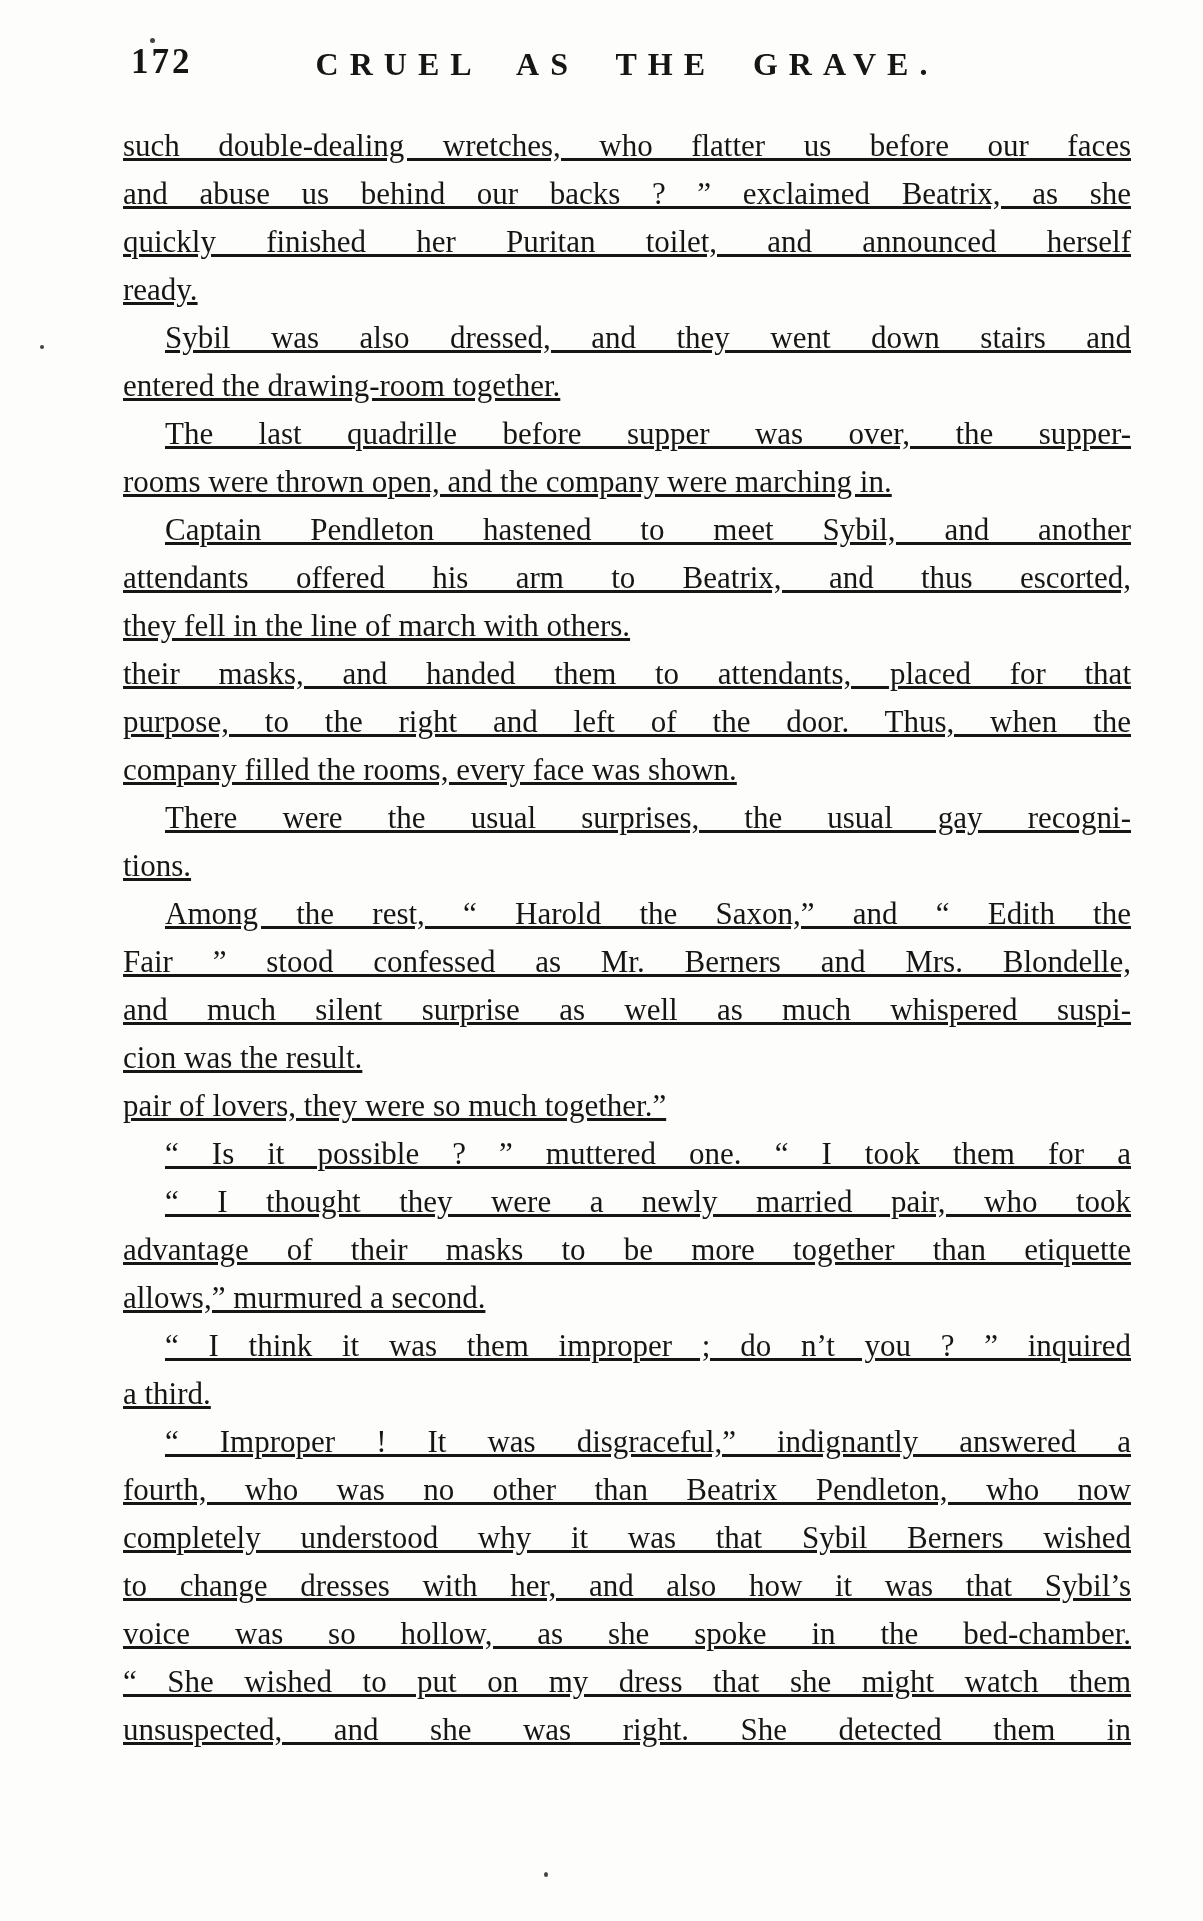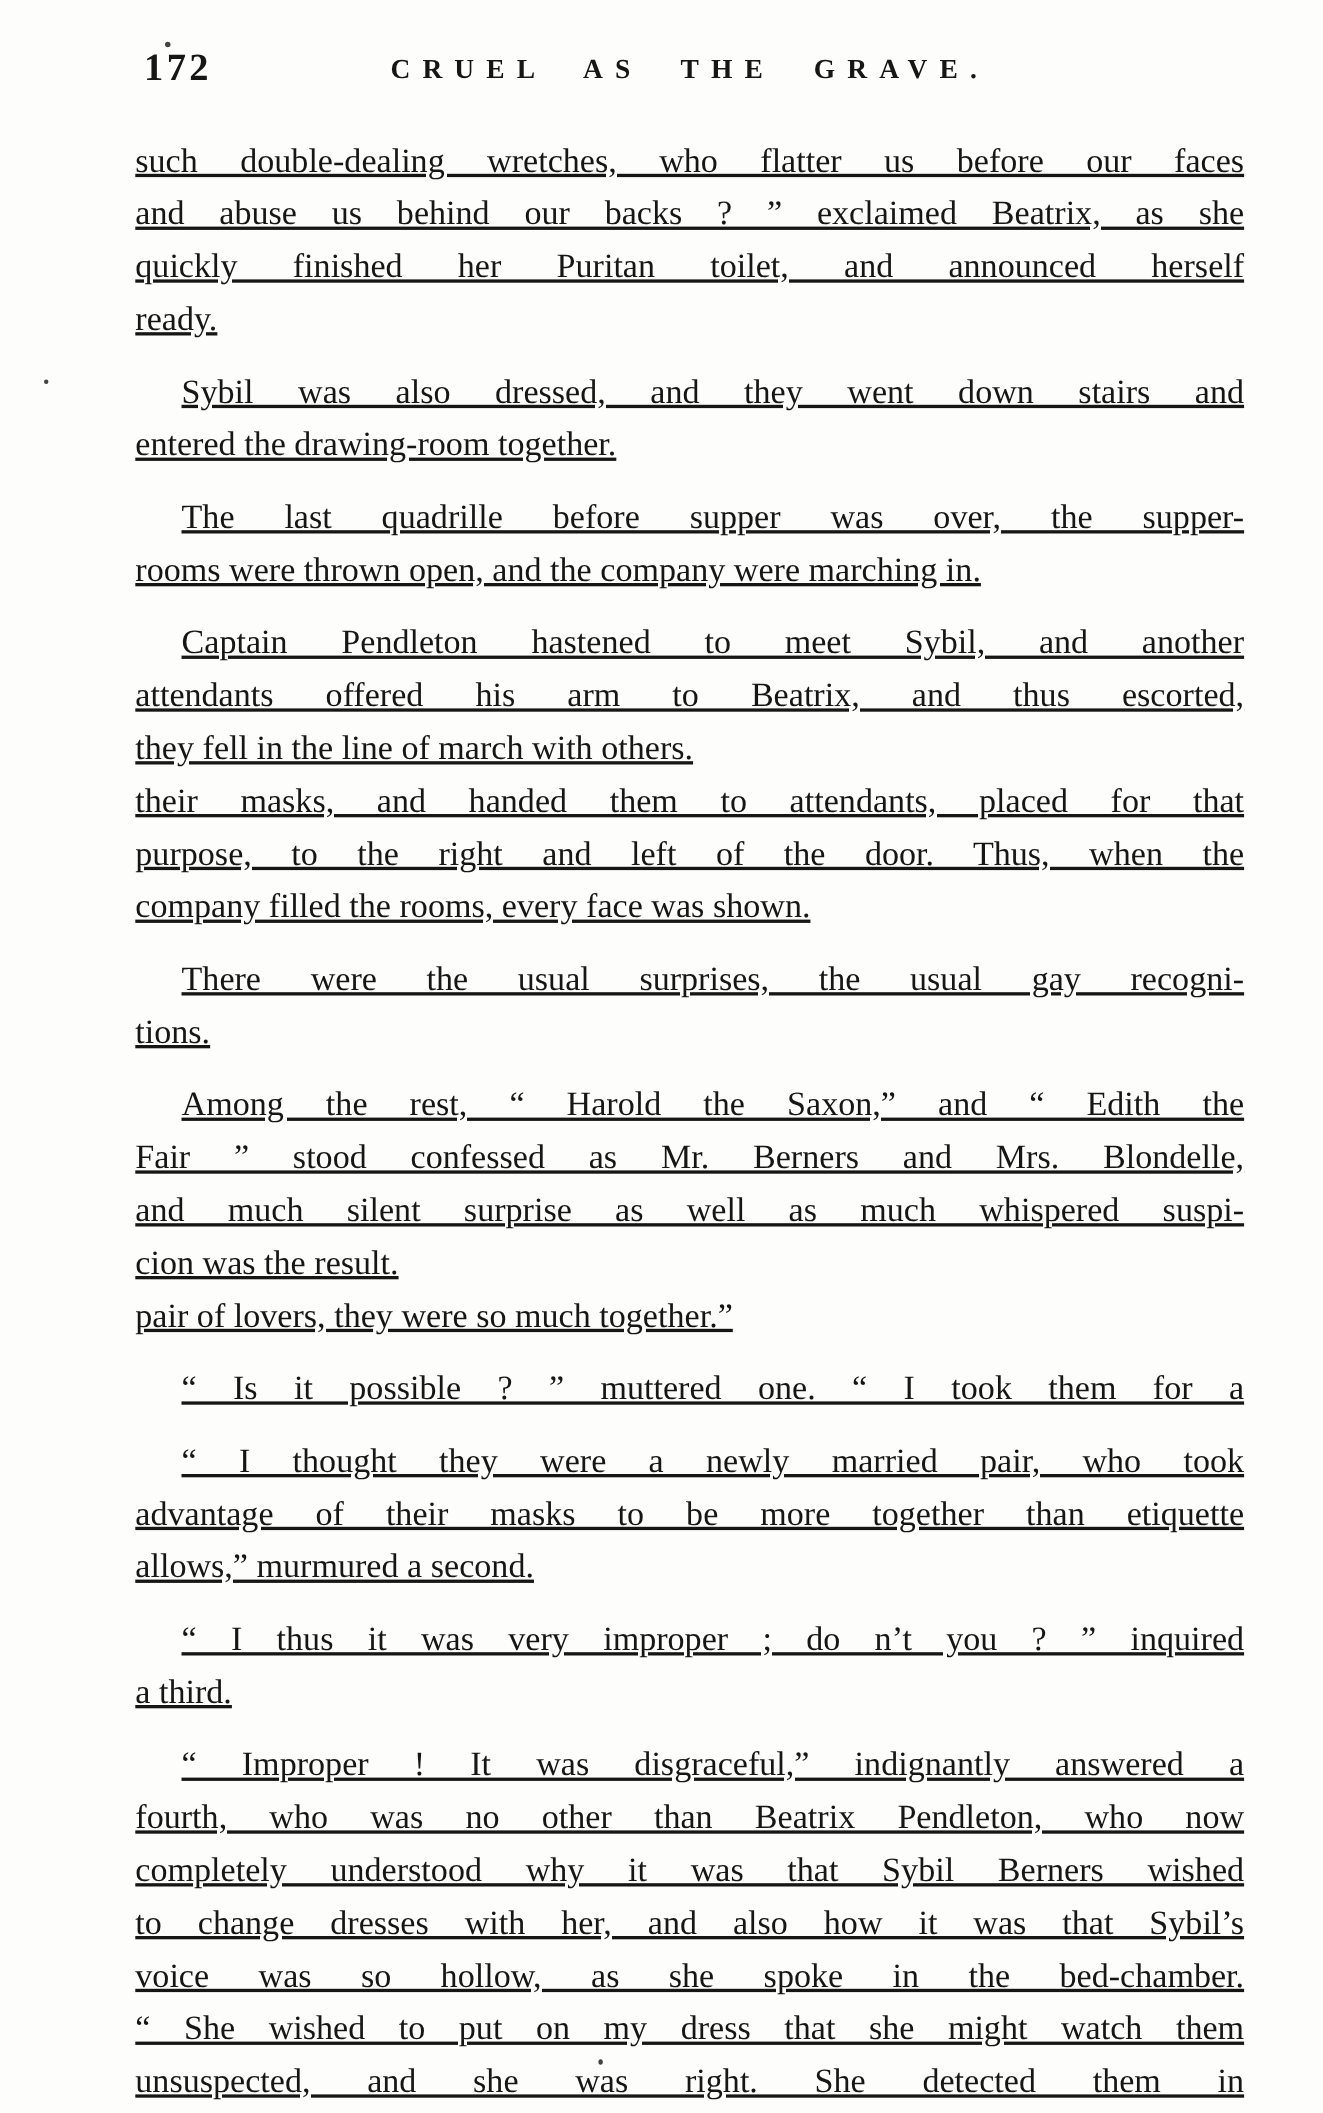--- a/index.html
+++ b/index.html
@@ -30,21 +30,21 @@
     top: 0;
     font-size: 35px;
     font-weight: 700;
     letter-spacing: 3px;
     line-height: 40px;
   }
   .running-title {
     display: block;
     text-align: center;
     margin-top: 7px;
-    font-size: 25px;
+    font-size: 32px;
     font-weight: 700;
     letter-spacing: 11px;
     word-spacing: 18px;
     line-height: 30px;
     white-space: nowrap;
   }
   .body-text {
     position: absolute;
     top: 122px;
     left: 123px;
@@ -56,21 +56,20 @@
     width: 100%;
     white-space: normal;
     text-decoration: underline;
   }
   .line.justify {
     text-align: justify;
     text-align-last: justify;
   }
   .line.indent {
     text-indent: 42px;
-    margin-top: 18px;
   }
   .speck {
     position: absolute;
     background: #222;
     border-radius: 50%;
     opacity: 0.85;
   }
 </style>
 </head>
 <body>
@@ -100,21 +99,21 @@
       <div class="line">tions.</div>
       <div class="line indent justify">Among the rest, “ Harold the Saxon,” and “ Edith the</div>
       <div class="line justify">Fair ” stood confessed as Mr. Berners and Mrs. Blondelle,</div>
       <div class="line justify">and much silent surprise as well as much whispered suspi-</div>
       <div class="line">cion was the result.</div>
       <div class="line">pair of lovers, they were so much together.”</div>
       <div class="line indent justify">“ Is it possible ? ” muttered one. “ I took them for a</div>
       <div class="line indent justify">“ I thought they were a newly married pair, who took</div>
       <div class="line justify">advantage of their masks to be more together than etiquette</div>
       <div class="line">allows,” murmured a second.</div>
-      <div class="line indent justify">“ I thus it was very improper ; do n’t you ? ” inquired</div>
+      <div class="line indent justify">“ I think it was them improper ; do n’t you ? ” inquired</div>
       <div class="line">a third.</div>
       <div class="line indent justify">“ Improper !  It was disgraceful,” indignantly answered a</div>
       <div class="line justify">fourth, who was no other than Beatrix Pendleton, who now</div>
       <div class="line justify">completely understood why it was that Sybil Berners wished</div>
       <div class="line justify">to change dresses with her, and also how it was that Sybil’s</div>
       <div class="line justify">voice was so hollow, as she spoke in the bed-chamber.</div>
       <div class="line justify">“ She wished to put on my dress that she might watch them</div>
       <div class="line justify">unsuspected, and she was right.  She detected them in</div>
     </div>
 

